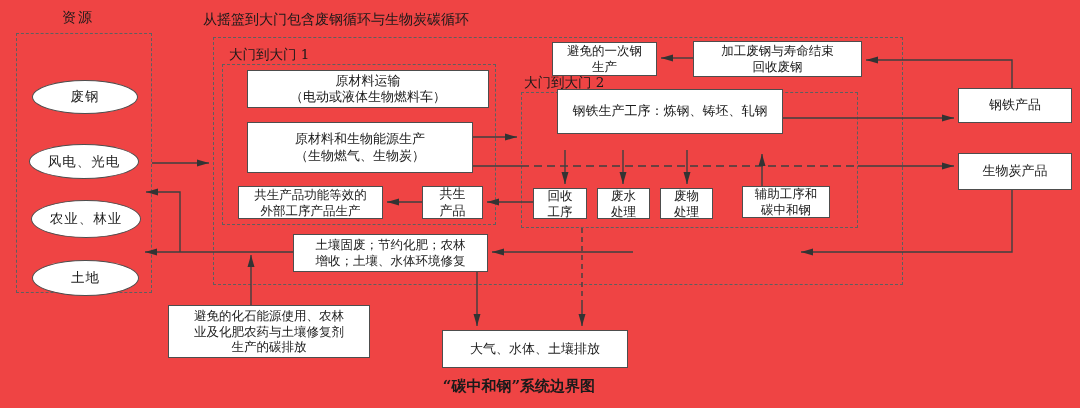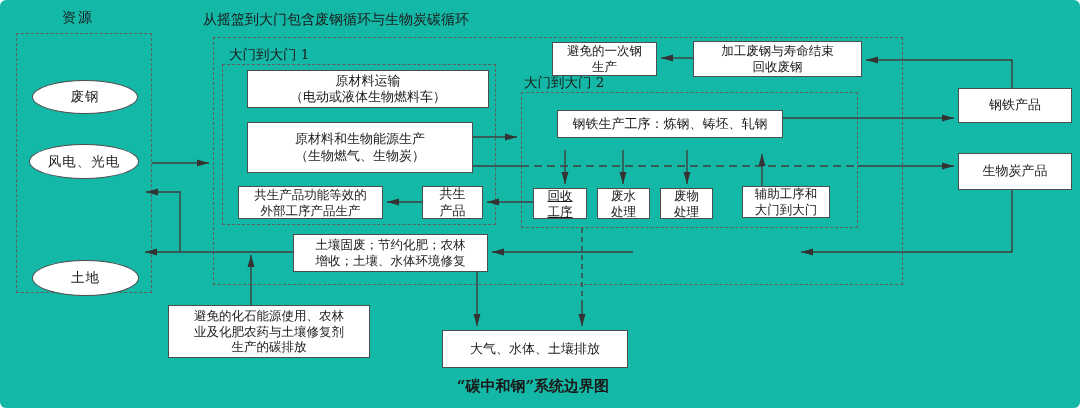--- a/index.html
+++ b/index.html
@@ -1,17 +1,17 @@
 <!DOCTYPE html>
 <html><head>
 <meta charset="utf-8">
 <style>
   html,body{margin:0;padding:0;background:#ffffff;}
-  .canvas{position:relative;width:1080px;height:408px;background:#14b8a6;overflow:hidden;
-          font-family:"DejaVu Serif","Liberation Serif",serif;color:#1a1a1a;border-radius:6px;}
+  .canvas{position:relative;width:1080px;height:408px;background:#ef4444;overflow:hidden;
+          font-family:"DejaVu Serif","Liberation Serif",serif;color:#1a1a1a;}
   .dashed{position:absolute;border:1.6px dashed #5f5f5f;box-sizing:border-box;}
   .box{position:absolute;border:1.5px solid #4d4d4d;background:#fff;box-sizing:border-box;
        display:flex;align-items:center;justify-content:center;text-align:center;
        white-space:pre-line;font-size:13px;line-height:1.25;}
   .ellipse{position:absolute;border:1.5px solid #4d4d4d;border-radius:50%;background:#fff;
        box-sizing:border-box;display:flex;align-items:center;justify-content:center;
        font-size:13.5px;letter-spacing:1px;margin-top:28px;}
   .lbl{position:absolute;font-size:13.5px;white-space:nowrap;}
   .caption{position:absolute;font-weight:bold;font-size:15px;text-align:center;}
   svg.wires{position:absolute;left:0;top:0;pointer-events:none;}
@@ -19,33 +19,33 @@
   
   #res-box{left:16px;top:33px;width:136px;height:260px;}
   #outer-box{left:213px;top:37px;width:690px;height:248px;}
   #gate1-box{left:222px;top:64px;width:274px;height:161px;}
   #gate2-box{left:521px;top:92px;width:337px;height:136px;}
 
   #lbl-resources{left:62px;top:9px;font-size:14px;letter-spacing:2px;}
   #lbl-title{left:203px;top:11px;font-size:14px;}
   #lbl-gate1{left:229px;top:46px;}
   #lbl-gate2{left:524px;top:74px;}
-  #lbl-caption{left:393px;top:377px;width:280px;}
+  #lbl-caption{left:379px;top:377px;width:280px;}
 
   #el-scrap{left:32px;top:52px;width:106px;height:34px;}
   #el-wind{left:29px;top:116px;width:110px;height:35px;}
   #el-agri{left:31px;top:172px;width:110px;height:38px;}
   #el-land{left:32px;top:232px;width:107px;height:36px;}
 
   #b-transport{left:247px;top:70px;width:242px;height:38px;}
   #b-bioenergy{left:247px;top:122px;width:226px;height:51px;}
   #b-external{left:238px;top:186px;width:145px;height:33px;font-size:12.5px;}
   #b-coproduct{left:422px;top:186px;width:61px;height:33px;}
-  #b-steelproc{left:557px;top:110px;width:226px;height:28px;}
-  #b-recycle{left:533px;top:188px;width:54px;height:31px;font-size:12.5px;text-decoration:underline;}
+  #b-steelproc{left:557px;top:89px;width:226px;height:45px;}
+  #b-recycle{left:533px;top:188px;width:54px;height:31px;font-size:12.5px;}
   #b-wastewater{left:597px;top:188px;width:53px;height:31px;font-size:12.5px;}
   #b-waste{left:660px;top:188px;width:53px;height:31px;font-size:12.5px;}
   #b-aux{left:742px;top:186px;width:88px;height:32px;font-size:12.5px;}
   #b-avoidsteel{left:552px;top:42px;width:105px;height:34px;font-size:12.5px;}
   #b-scrapproc{left:693px;top:41px;width:169px;height:36px;font-size:12.5px;}
   #b-steelprod{left:958px;top:88px;width:114px;height:35px;}
   #b-biocharprod{left:958px;top:153px;width:114px;height:37px;}
   #b-soil{left:293px;top:234px;width:195px;height:38px;font-size:12.5px;}
   #b-fertilizer{left:633px;top:238px;width:164px;height:34px;font-size:12.5px;}
   #b-avoidfossil{left:168px;top:305px;width:202px;height:53px;font-size:12.5px;}
@@ -93,39 +93,40 @@
     </g>
   </svg>
 
   <div class="lbl" id="lbl-resources">资源</div>
   <div class="lbl" id="lbl-title">从摇篮到大门包含废钢循环与生物炭碳循环</div>
   <div class="lbl" id="lbl-gate1">大门到大门 1</div>
   <div class="lbl" id="lbl-gate2">大门到大门 2</div>
 
   <div class="ellipse" id="el-scrap">废钢</div>
   <div class="ellipse" id="el-wind">风电、光电</div>
+  <div class="ellipse" id="el-agri">农业、林业</div>
   <div class="ellipse" id="el-land">土地</div>
 
   <div class="box" id="b-transport">原材料运输
 （电动或液体生物燃料车）</div>
   <div class="box" id="b-external">共生产品功能等效的
 外部工序产品生产</div>
   <div class="box" id="b-bioenergy">原材料和生物能源生产
 （生物燃气、生物炭）</div>
   <div class="box" id="b-coproduct">共生
 产品</div>
   <div class="box" id="b-steelproc">钢铁生产工序：炼钢、铸坯、轧钢</div>
   <div class="box" id="b-recycle">回收
 工序</div>
   <div class="box" id="b-wastewater">废水
 处理</div>
   <div class="box" id="b-waste">废物
 处理</div>
   <div class="box" id="b-aux">辅助工序和
-大门到大门</div>
+碳中和钢</div>
   <div class="box" id="b-avoidsteel">避免的一次钢
 生产</div>
   <div class="box" id="b-scrapproc">加工废钢与寿命结束
 回收废钢</div>
   <div class="box" id="b-biocharprod">生物炭产品</div>
   <div class="box" id="b-steelprod">钢铁产品</div>
   <div class="box" id="b-soil">土壤固废；节约化肥；农林
 增收；土壤、水体环境修复</div>
   <div class="box" id="b-avoidfossil">避免的化石能源使用、农林
 业及化肥农药与土壤修复剂

